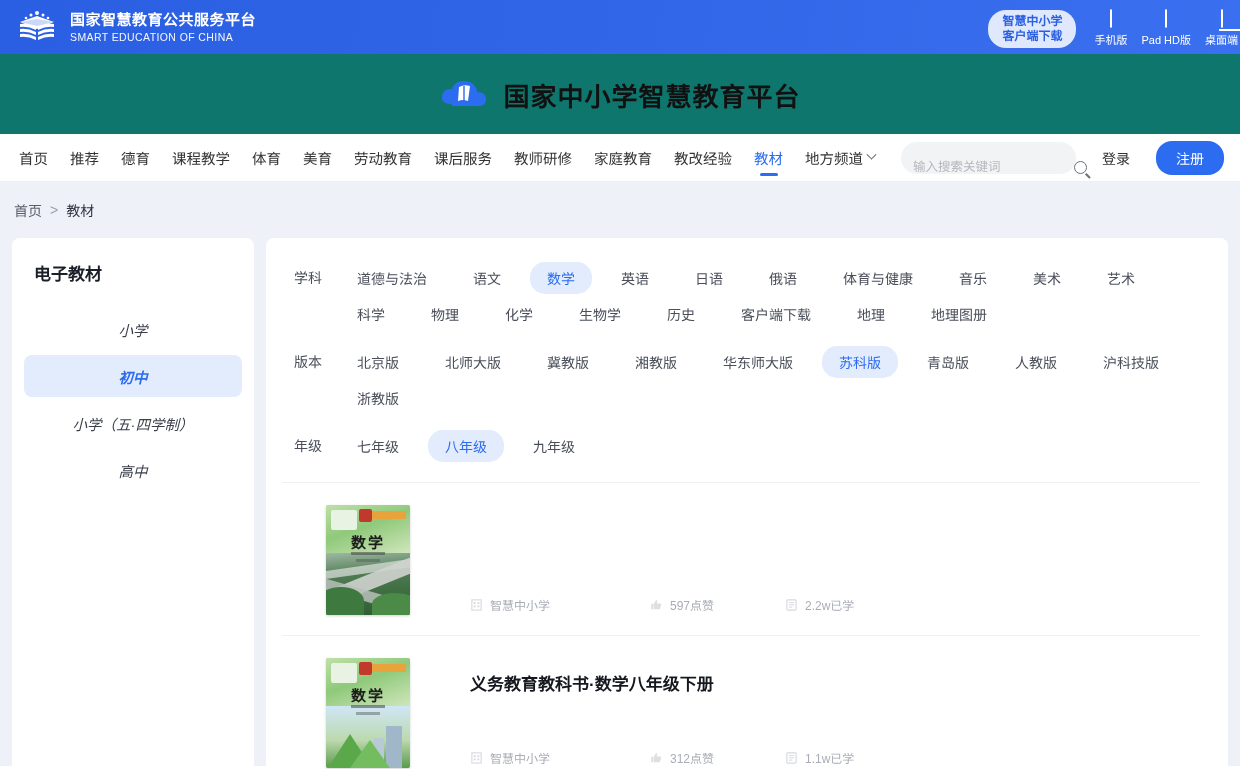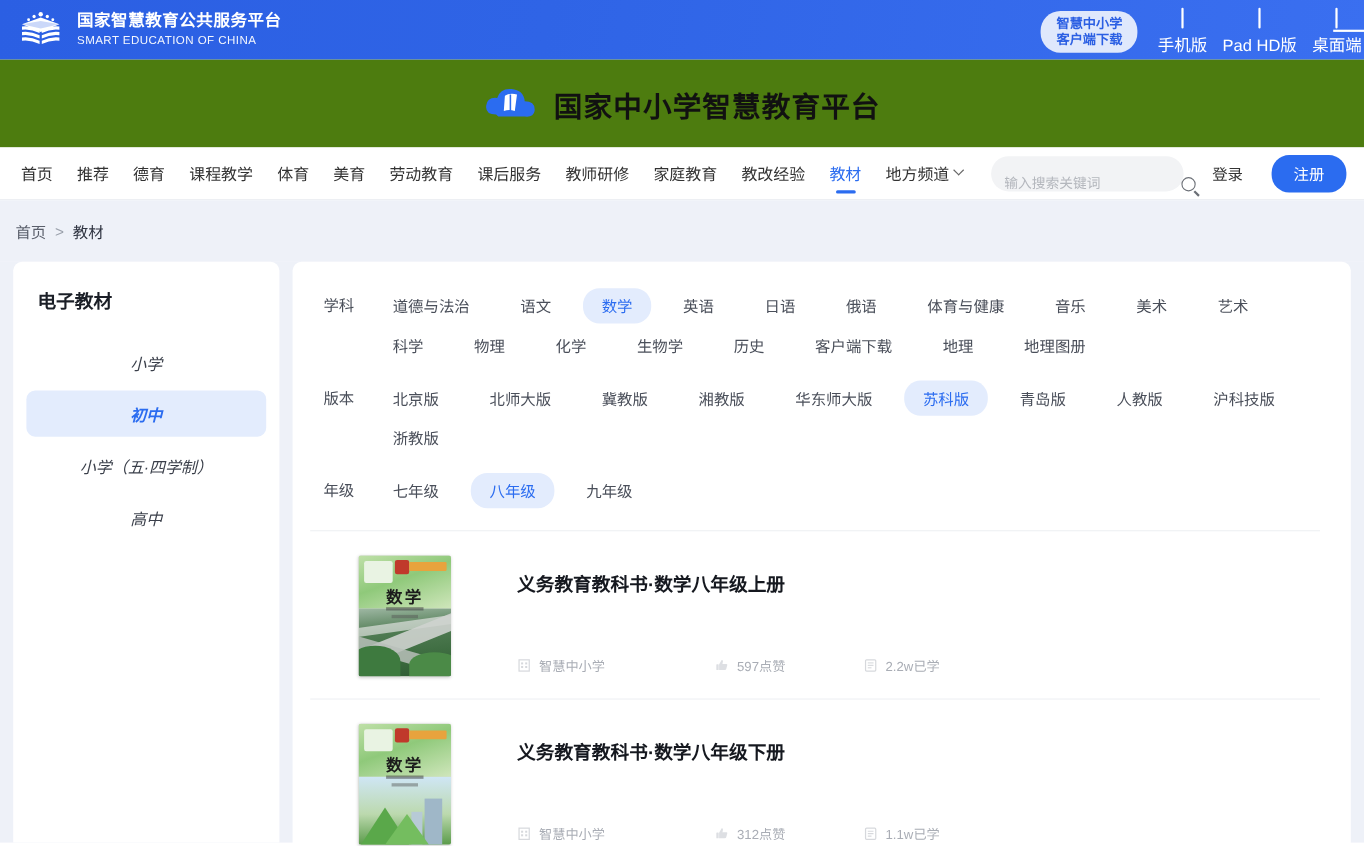--- a/index.html
+++ b/index.html
@@ -26,28 +26,28 @@
 
   .topbar-right { position:absolute; right: 0px; top:0; height:57px; display:flex; align-items:center; }
   .client-btn {
     background: #dfe8fc; color:#2b5fe3; border-radius: 18px;
     padding: 4px 14px; text-align:center; line-height:1.25;
     font-size: 12px; font-weight: bold; cursor:pointer; margin-right: 18px;
   }
   .dl-items { display:flex; align-items:flex-end; gap: 14px; margin-right: 2px; }
   .dl-item { display:flex; flex-direction:column; align-items:center; color:#fff; cursor:pointer; }
   .dl-item .glyph { margin-bottom: 3px; }
-  .dl-item .lbl { font-size: 15px; white-space:nowrap; }
+  .dl-item .lbl { font-size: 11px; white-space:nowrap; }
   .ic-phone { width:12px; height:18px; border:1.6px solid #fff; border-radius:2.5px; }
   .ic-pad   { width:19px; height:15px; border:1.6px solid #fff; border-radius:2px; }
   .ic-desk  { width:22px; height:15px; border:1.6px solid #fff; border-radius:2px; position:relative; }
   .ic-desk::after { content:""; position:absolute; left:-3px; bottom:-4px; width:28px; height:1.6px; background:#fff; }
 
   
-  .brandrow { height: 80px; display:flex; align-items:center; justify-content:center; background:#4d7c0f; }
+  .brandrow { height: 80px; display:flex; align-items:center; justify-content:center; background:#0f766e; }
   .brand { display:flex; align-items:center; gap: 12px; }
   .brand-mark { width:52px; height:40px; position:relative; }
   .brand-title { font-size: 26px; font-weight: bold; color:#111; letter-spacing: 1px; }
 
   
   .nav {
     height: 48px; display:flex; align-items:center;
     border-bottom: 1px solid #eceef2; position:relative; background:#fff;
   }
   .nav-items { display:flex; align-items:center; gap: 0px; margin-left: 8px; }
@@ -351,21 +351,20 @@
             </div>
             <div class="cv-top"></div>
             <div class="cv-badge"></div>
             <div class="cv-redsq"></div>
             <div class="cv-orange"></div>
             <div class="cv-name">数学</div>
             <div class="cv-line1"></div>
             <div class="cv-line2"></div>
           </div>
           <div class="bk-info">
-            <div class="bk-title">义务教育教科书·数学八年级上册</div>
             <div class="bk-meta">
               <div class="meta m1">
                 <svg class="m-ic" viewBox="0 0 14 14">
                   <rect x="2" y="2" width="10" height="11" fill="none" stroke="#b6bac1" stroke-width="1.2"></rect>
                   <rect x="4" y="4.5" width="2" height="2" fill="#b6bac1"></rect>
                   <rect x="8" y="4.5" width="2" height="2" fill="#b6bac1"></rect>
                   <rect x="4" y="8" width="2" height="2" fill="#b6bac1"></rect>
                   <rect x="8" y="8" width="2" height="2" fill="#b6bac1"></rect>
                 </svg>
                 <span>智慧中小学</span>

